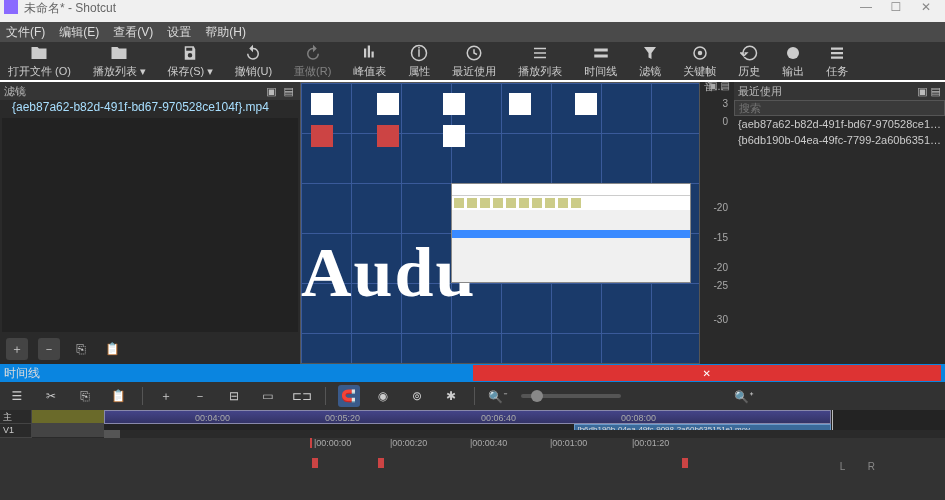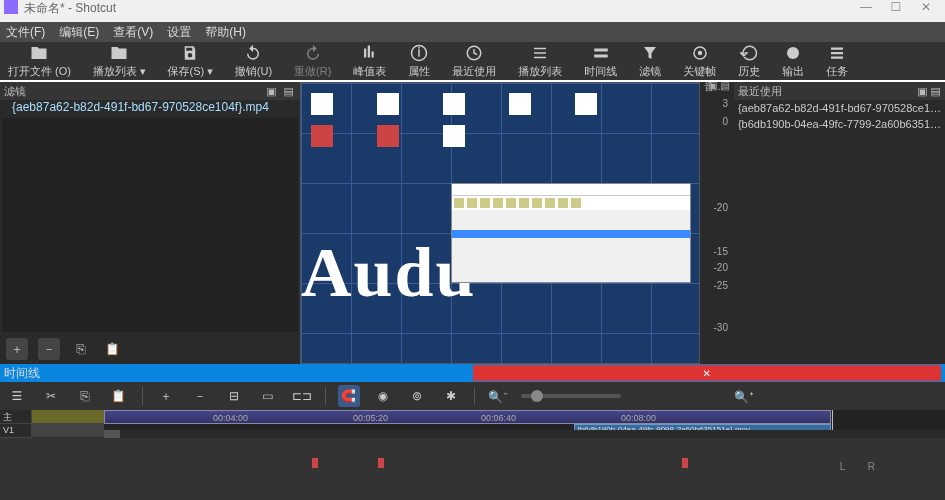--- a/index.html
+++ b/index.html
@@ -227,30 +227,31 @@
     </div>
   </div>
 
   <div class="rightpanel">
     <div class="ruler">
       <div style="top:-2px;left:4px;right:auto;color:#bbb">音…</div>
       <div style="top:-2px;right:4px">▣ ▤</div>
       <div style="top:16px">3</div>
       <div style="top:34px">0</div>
       <div style="top:120px">-20</div>
-      <div style="top:164px">-15</div>
+      <div style="top:150px">-15</div>
       <div style="top:180px">-20</div>
       <div style="top:198px">-25</div>
-      <div style="top:240px">-30</div>
+      <div style="top:232px">-30</div>
     </div>
     <div class="recent">
       <div class="panel-header2">
         <span>最近使用</span>
         <span>▣ ▤</span>
       </div>
+      <input class="searchbox" placeholder="搜索" style="">
       <div class="recent-item">{aeb87a62-b82d-491f-bd67-970528ce1…</div>
       <div class="recent-item">{b6db190b-04ea-49fc-7799-2a60b6351…</div>
     </div>
   </div>
 </div>
 
 <div class="tl-header">
   <span>时间线</span>
   <span class="close">✕</span>
 </div>
@@ -285,35 +286,42 @@
       <div class="th-label">主</div>
       <div class="th-yellow"></div>
     </div>
     <div class="th-row">
       <div class="th-label">V1</div>
       <div class="th-gray"></div>
     </div>
   </div>
   <div class="trackarea">
     <div class="clip-top" style="width:727px">
-      <span class="tick" style="left:108px">00:04:00</span>
-      <span class="tick" style="left:248px">00:05:20</span>
+      <span class="tick" style="left:90px">00:04:00</span>
+      <span class="tick" style="left:220px">00:05:20</span>
       <span class="tick" style="left:376px">00:06:40</span>
       <span class="tick" style="left:516px">00:08:00</span>
     </div>
     <div class="clip-bot" style="left:470px;width:257px">
       <span>{b6db190b-04ea-49fc-9098-2a60b635151e}.mov</span>
     </div>
     <div class="playhead" style="left:728px"></div>
     <div class="scrollx">
         <div class="thumb"></div>
       </div>
   </div>
 </div>
 
 <div class="bottom">
+  <div class="time-ruler">
+    <span style="left:310px;border-left:2px solid #c44;padding-left:2px">|00:00:00</span>
+    <span style="left:390px">|00:00:20</span>
+    <span style="left:470px">|00:00:40</span>
+    <span style="left:550px">|00:01:00</span>
+    <span style="left:632px">|00:01:20</span>
+  </div>
   <div class="red-markers">
     <div class="red-marker" style="left:312px"></div>
     <div class="red-marker" style="left:378px"></div>
     <div class="red-marker" style="left:682px"></div>
   </div>
   <div class="lr">L  R</div>
 </div>
 
 </body></html>

